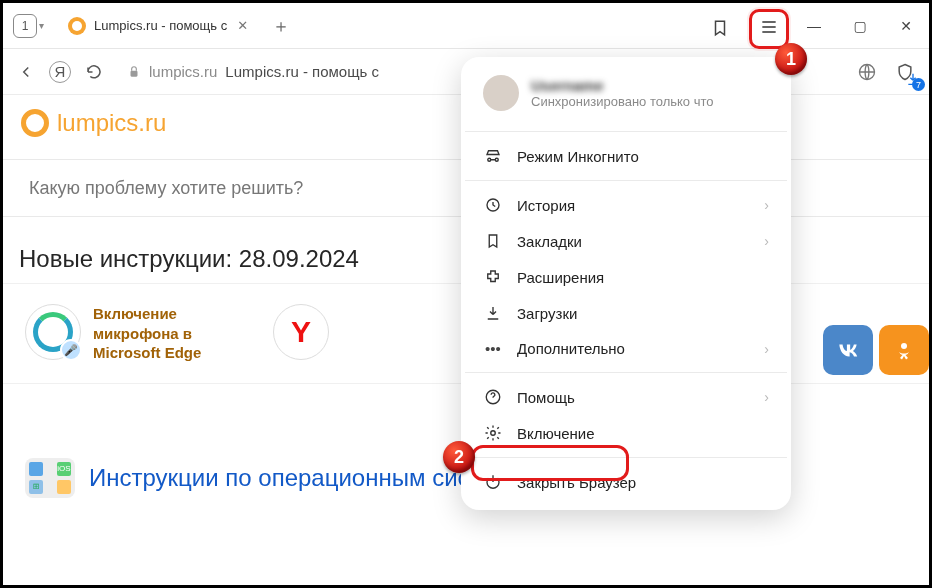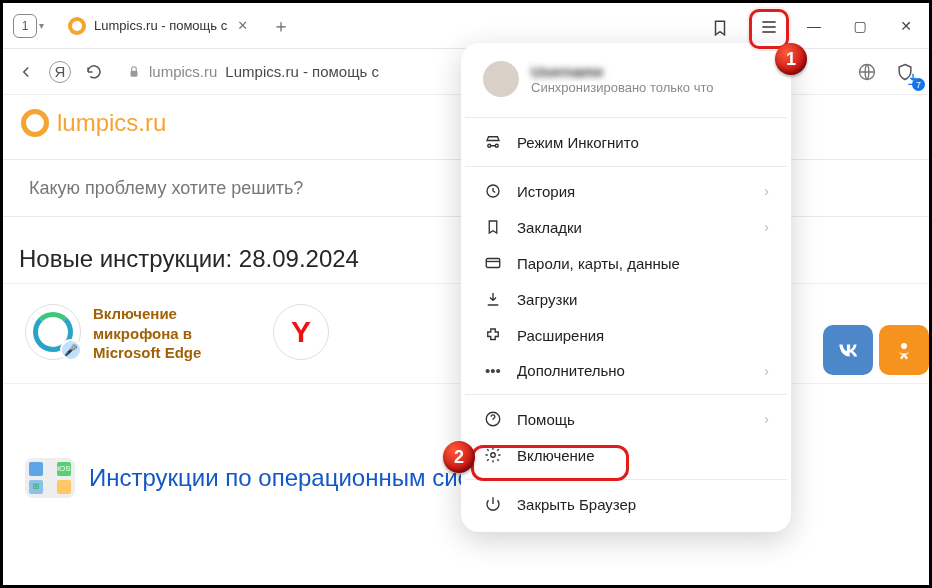--- a/index.html
+++ b/index.html
@@ -38,21 +38,21 @@
   .cat-ico{width:50px;height:40px;border-radius:8px;background:#eee;display:flex;align-items:center;justify-content:center;position:relative;}
   .cat-q1{position:absolute;left:4px;top:4px;width:14px;height:14px;background:#5aa6e6;border-radius:2px;}
   .cat-q2{position:absolute;right:4px;top:4px;width:14px;height:14px;background:#58cf74;border-radius:2px;font-size:8px;display:flex;align-items:center;justify-content:center;color:#fff;}
   .cat-q3{position:absolute;left:4px;bottom:4px;width:14px;height:14px;background:#8fc0e8;border-radius:2px;font-size:8px;display:flex;align-items:center;justify-content:center;color:#2a5;}
   .cat-q4{position:absolute;right:4px;bottom:4px;width:14px;height:14px;background:#ffc766;border-radius:2px;}
   .cat-title{color:#1259c7;font-size:24px;}
   .socials{position:absolute;right:0;top:230px;display:flex;gap:6px;}
   .soc{width:50px;height:50px;border-radius:10px;display:flex;align-items:center;justify-content:center;color:#fff;font-size:22px;}
   .soc.vk{background:#4b87c9;}
   .soc.ok{background:#f6931e;}
-  .menu{position:absolute;top:40px;left:458px;width:330px;background:#fff;border-radius:18px;box-shadow:0 8px 30px rgba(0,0,0,.18);padding:14px 4px 10px;z-index:50;}
+  .menu{position:absolute;top:54px;left:458px;width:330px;background:#fff;border-radius:18px;box-shadow:0 8px 30px rgba(0,0,0,.18);padding:14px 4px 10px;z-index:50;}
   .menu-acc{display:flex;align-items:center;gap:12px;padding:4px 18px 14px;}
   .avatar{width:36px;height:36px;border-radius:50%;background:#d9d0c8;filter:blur(0.4px);}
   .acc-name{filter:blur(3px);color:#333;font-size:15px;font-weight:600;}
   .acc-sub{color:#8a8a8a;font-size:13px;}
   .menu-sep{height:1px;background:#eaeaea;margin:6px 0;}
   .menu-item{display:flex;align-items:center;gap:14px;padding:9px 18px;font-size:15px;color:#222;position:relative;}
   .mi-icon{width:20px;display:flex;align-items:center;justify-content:center;color:#444;}
   .mi-chev{margin-left:auto;color:#bababa;font-size:14px;}
   .hl-hamb{position:absolute;top:6px;left:746px;width:40px;height:40px;border:3px solid #e21b1b;border-radius:10px;z-index:60;box-shadow:0 0 0 2px rgba(226,27,27,.08);}
   .badge{width:32px;height:32px;border-radius:50%;background:radial-gradient(circle at 35% 30%,#ff5a3a,#c20f0f 70%);color:#fff;display:flex;align-items:center;justify-content:center;font-weight:bold;font-size:18px;box-shadow:inset -2px -3px 4px rgba(0,0,0,.35),0 2px 3px rgba(0,0,0,.3);position:absolute;z-index:70;}
@@ -219,41 +219,32 @@
         <svg width="18" height="18" viewBox="0 0 24 24" fill="none" stroke="#333" stroke-width="1.8">
           <path d="M7 4h10v16l-5-3-5 3z"></path>
         </svg>
       </span>
     <span>Закладки</span>
     <span class="mi-chev">›</span>
   </div>
   <div class="menu-item">
     <span class="mi-icon">
         <svg width="18" height="18" viewBox="0 0 24 24" fill="none" stroke="#333" stroke-width="1.8">
-          <rect x="3" y="6" width="18" height="12" rx="2"></rect>
-          <path d="M3 10h18"></path>
-        </svg>
-      </span>
-    <span>Пароли, карты, данные</span>
+          <path d="M9 4h6v4h4v6h-4v4H9v-4H5V8h4z"></path>
+        </svg>
+      </span>
+    <span>Расширения</span>
   </div>
   <div class="menu-item">
     <span class="mi-icon">
         <svg width="18" height="18" viewBox="0 0 24 24" fill="none" stroke="#333" stroke-width="1.8">
           <path d="M12 4v10m0 0l-4-4m4 4l4-4M5 20h14"></path>
         </svg>
       </span>
     <span>Загрузки</span>
-  </div>
-  <div class="menu-item">
-    <span class="mi-icon">
-        <svg width="18" height="18" viewBox="0 0 24 24" fill="none" stroke="#333" stroke-width="1.8">
-          <path d="M9 4h6v4h4v6h-4v4H9v-4H5V8h4z"></path>
-        </svg>
-      </span>
-    <span>Расширения</span>
   </div>
   <div class="menu-item">
     <span class="mi-icon">•••</span>
     <span>Дополнительно</span>
     <span class="mi-chev">›</span>
   </div>
   <div class="menu-sep"></div>
   <div class="menu-item">
     <span class="mi-icon">
         <svg width="18" height="18" viewBox="0 0 24 24" fill="none" stroke="#333" stroke-width="1.8">

